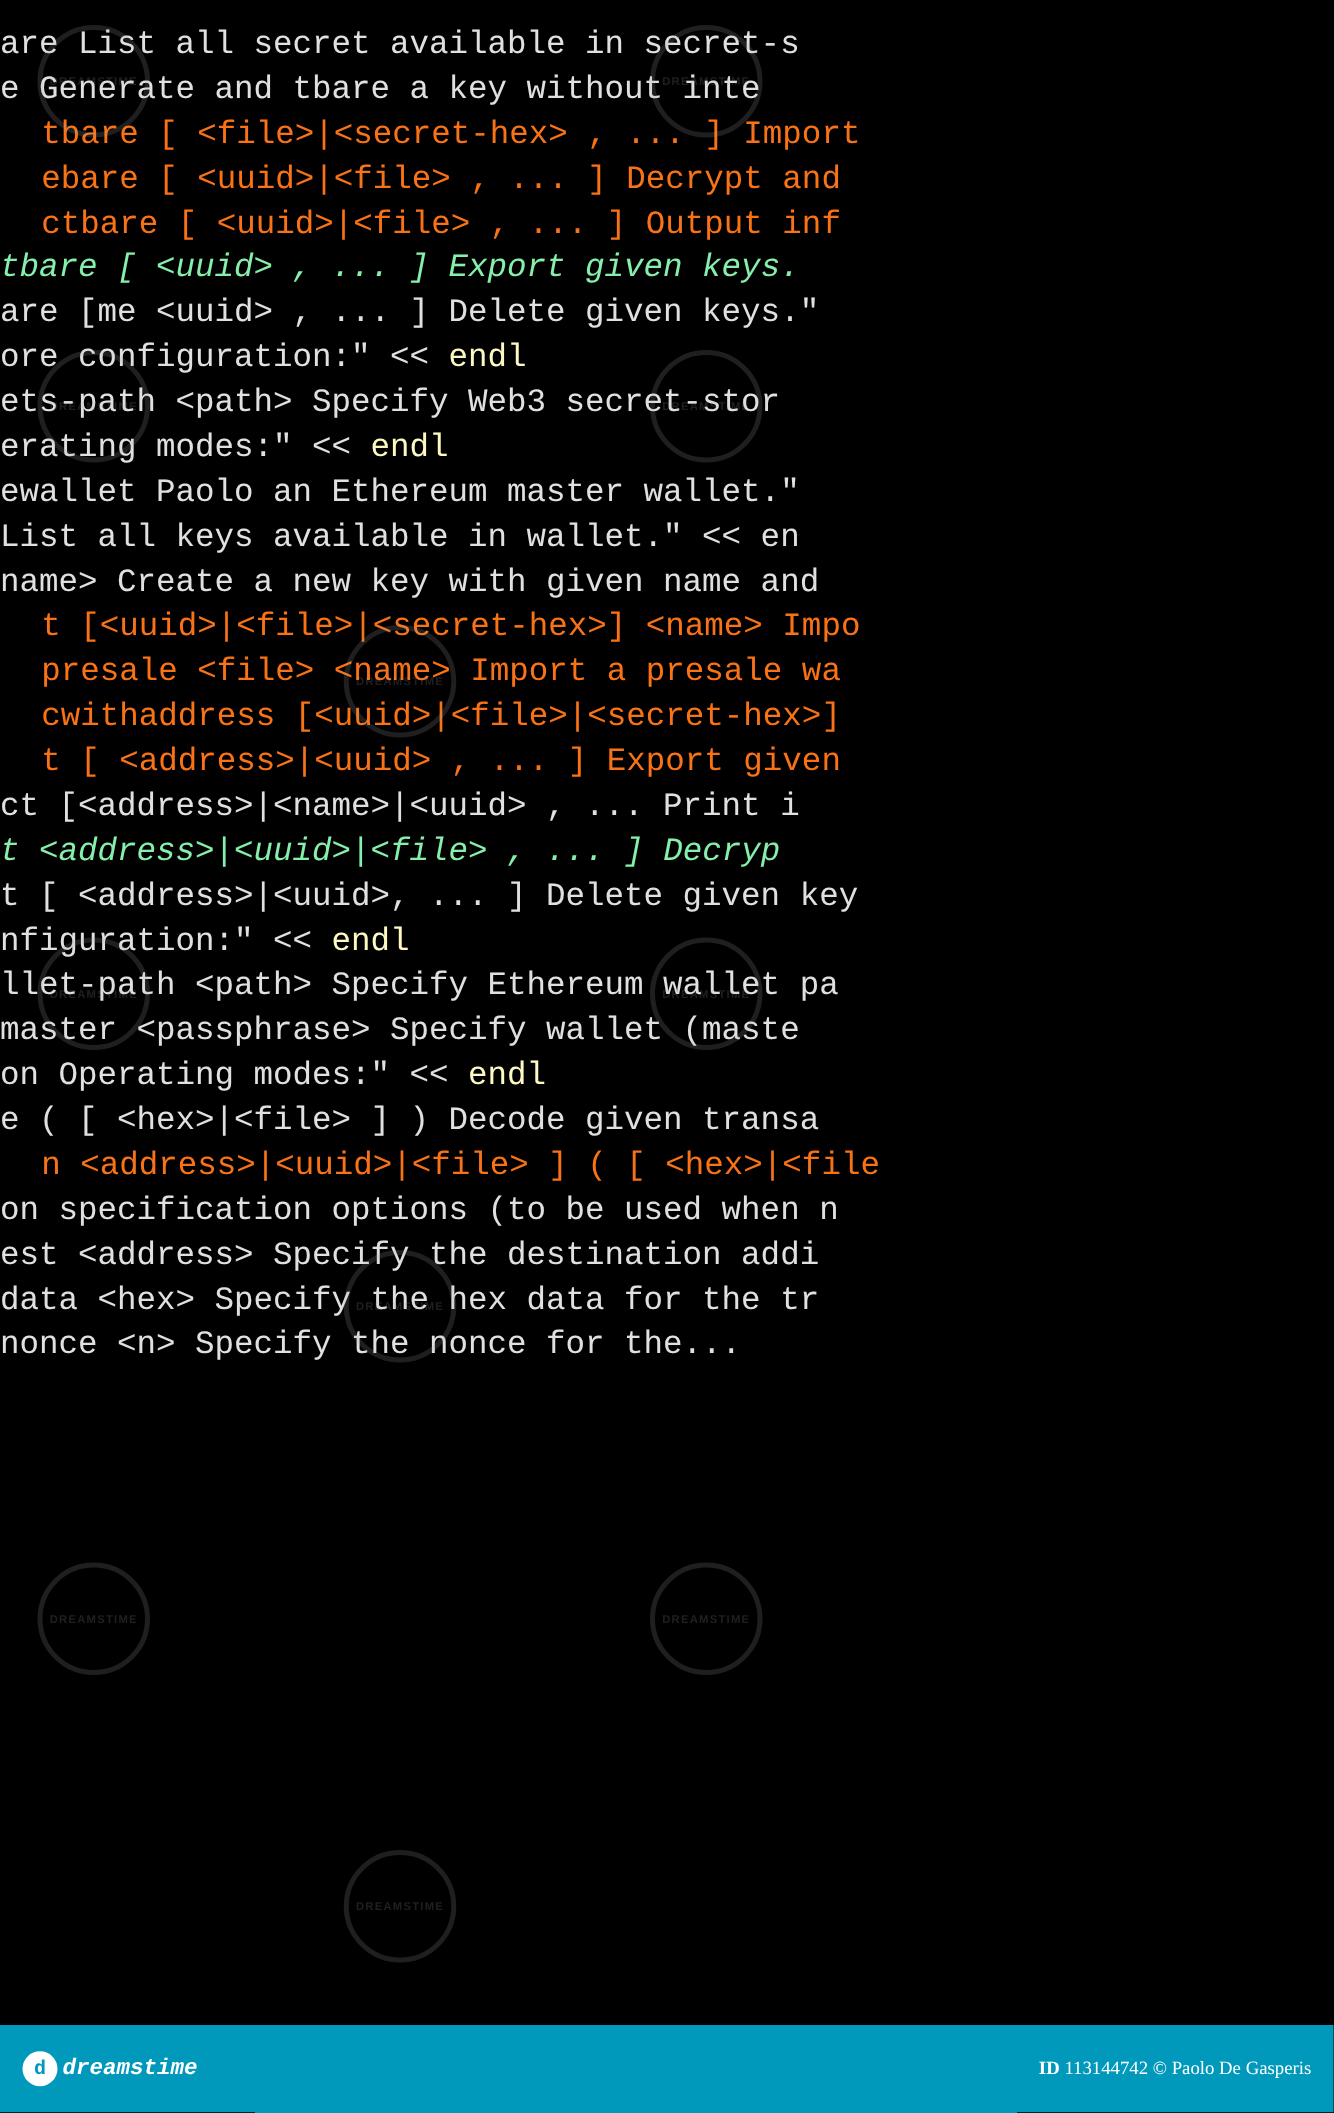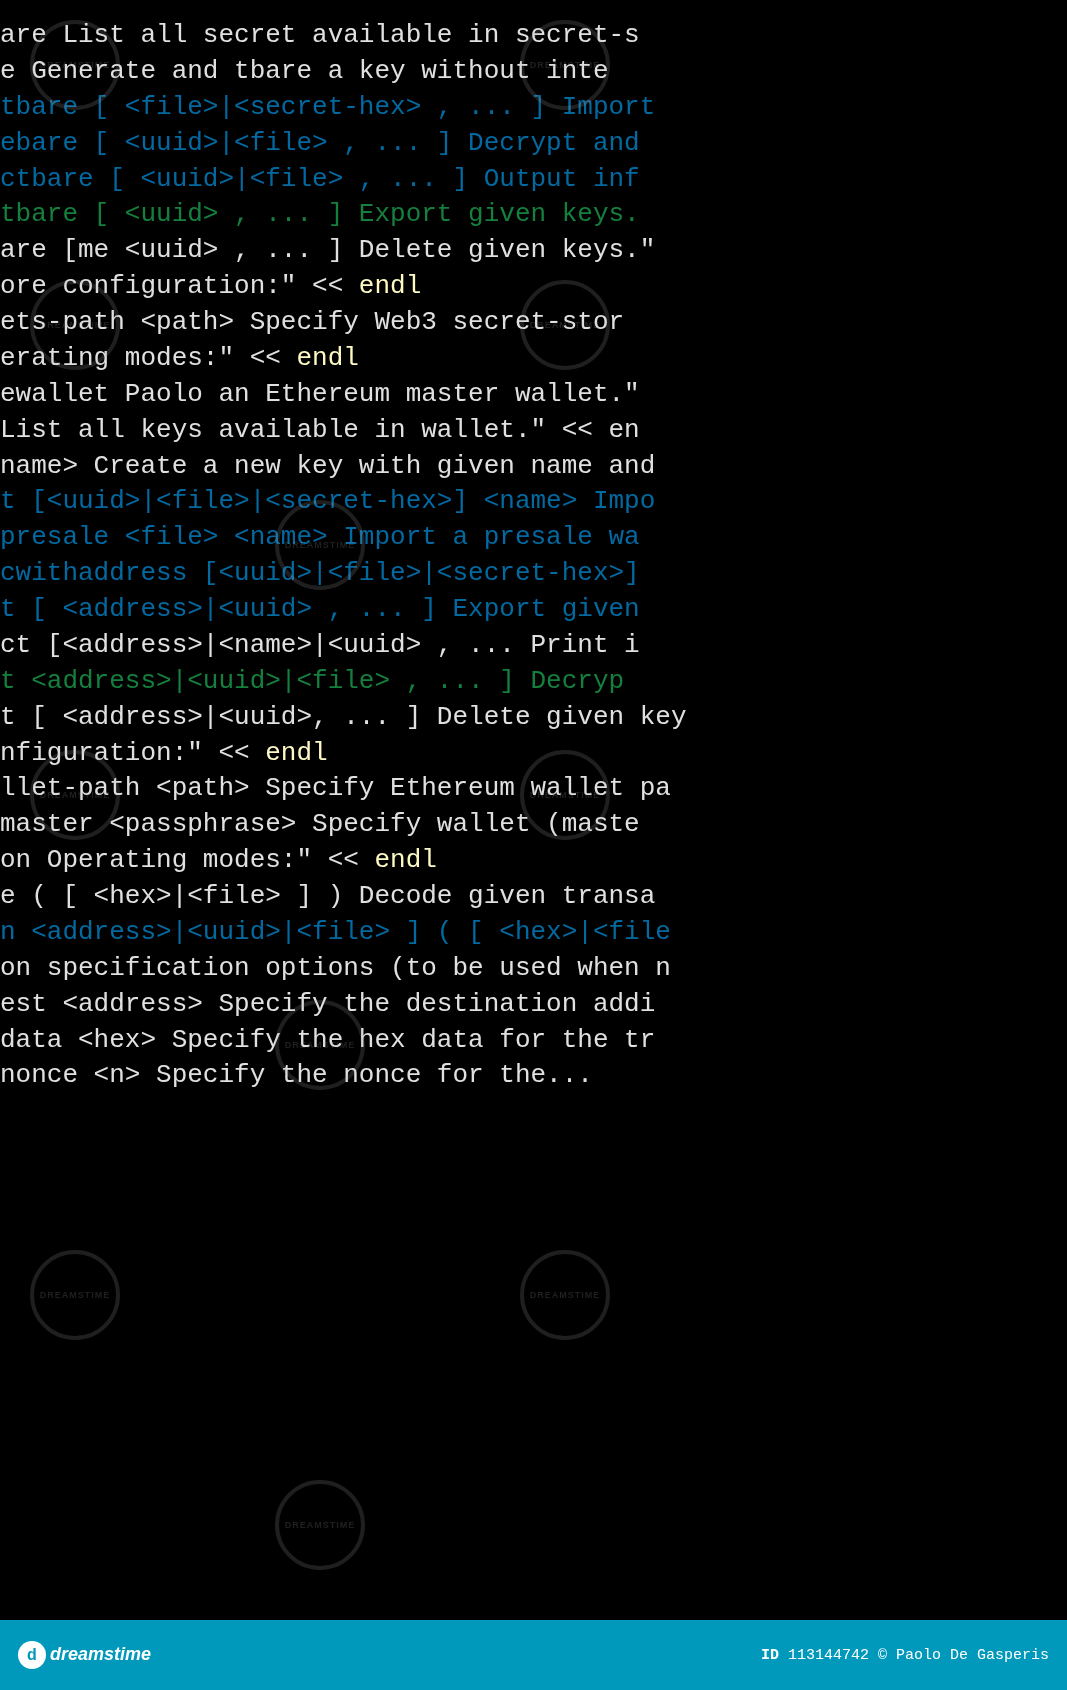--- a/index.html
+++ b/index.html
@@ -27,24 +27,24 @@
       height: 100%;
       padding: 8px 0;
     }
     .code-line {
       font-size: 26px;
       line-height: 1.38;
       white-space: nowrap;
       padding-left: 0px;
       position: relative;
     }
-    .green { color: #0369a1; }
+    .green { color: #f97316; margin-left: 33px; }
     .white { color: #e0e0e0; }
     .purple { color: #fef9c3; }
-    .italic-green { color: #15803d; }
+    .italic-green { color: #86efac; font-style: italic; }
 
     
     .watermark {
       position: absolute;
       opacity: 0.18;
       pointer-events: none;
     }
     .wm-circle {
       width: 90px;
       height: 90px;
@@ -77,40 +77,40 @@
       padding: 0 18px;
     }
     .bottom-left {
       display: flex;
       align-items: center;
       gap: 8px;
     }
     .dreamstimes-logo {
       color: #fff;
       font-size: 18px;
-      font-family: Liberation Sans, sans-serif;
+      font-family: Liberation Mono, monospace;
       font-style: italic;
       font-weight: bold;
     }
     .dreamstimes-logo span {
       background: #fff;
       color: #0099bb;
       border-radius: 50%;
       width: 28px;
       height: 28px;
       display: inline-flex;
       align-items: center;
       justify-content: center;
       font-size: 16px;
       font-style: normal;
       margin-right: 4px;
     }
     .bottom-right {
       color: #fff;
-      font-family: Liberation Mono, monospace;
+      font-family: Liberation Serif, serif;
       font-size: 15px;
     }
     .bottom-right .id {
       font-weight: bold;
     }
   </style>
 </head>
 <body>
 
 <div class="main-content">

